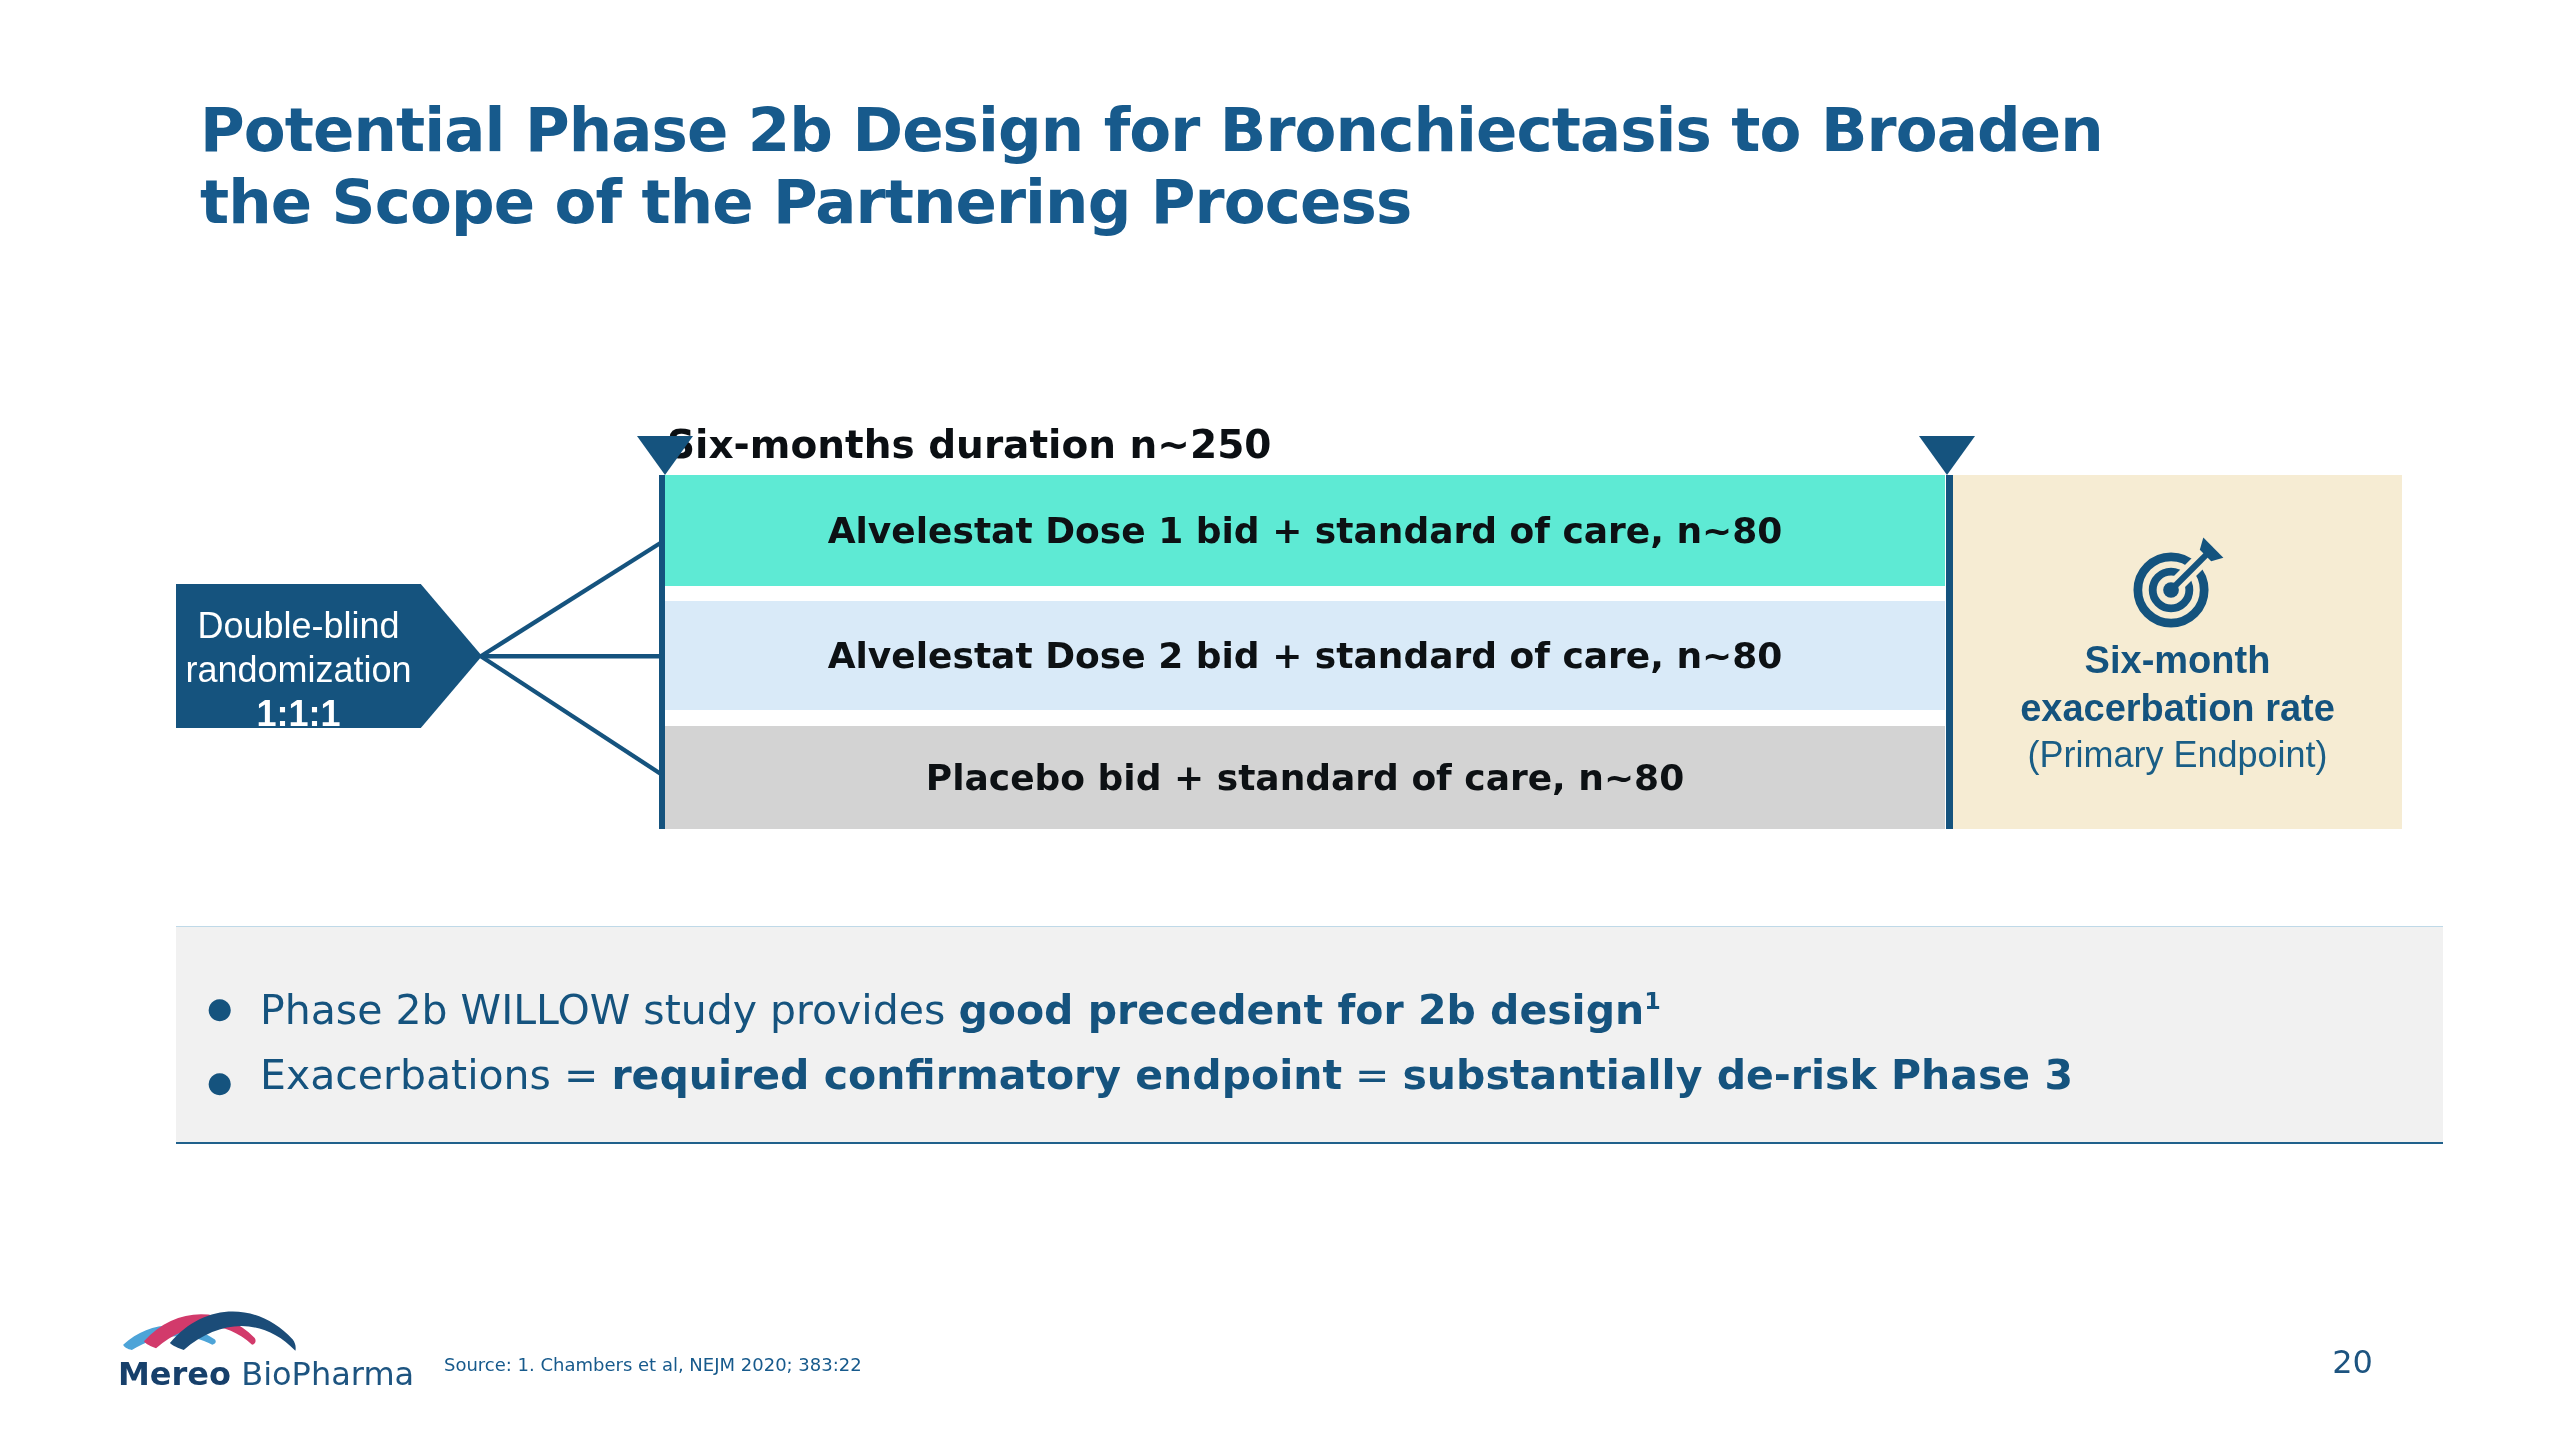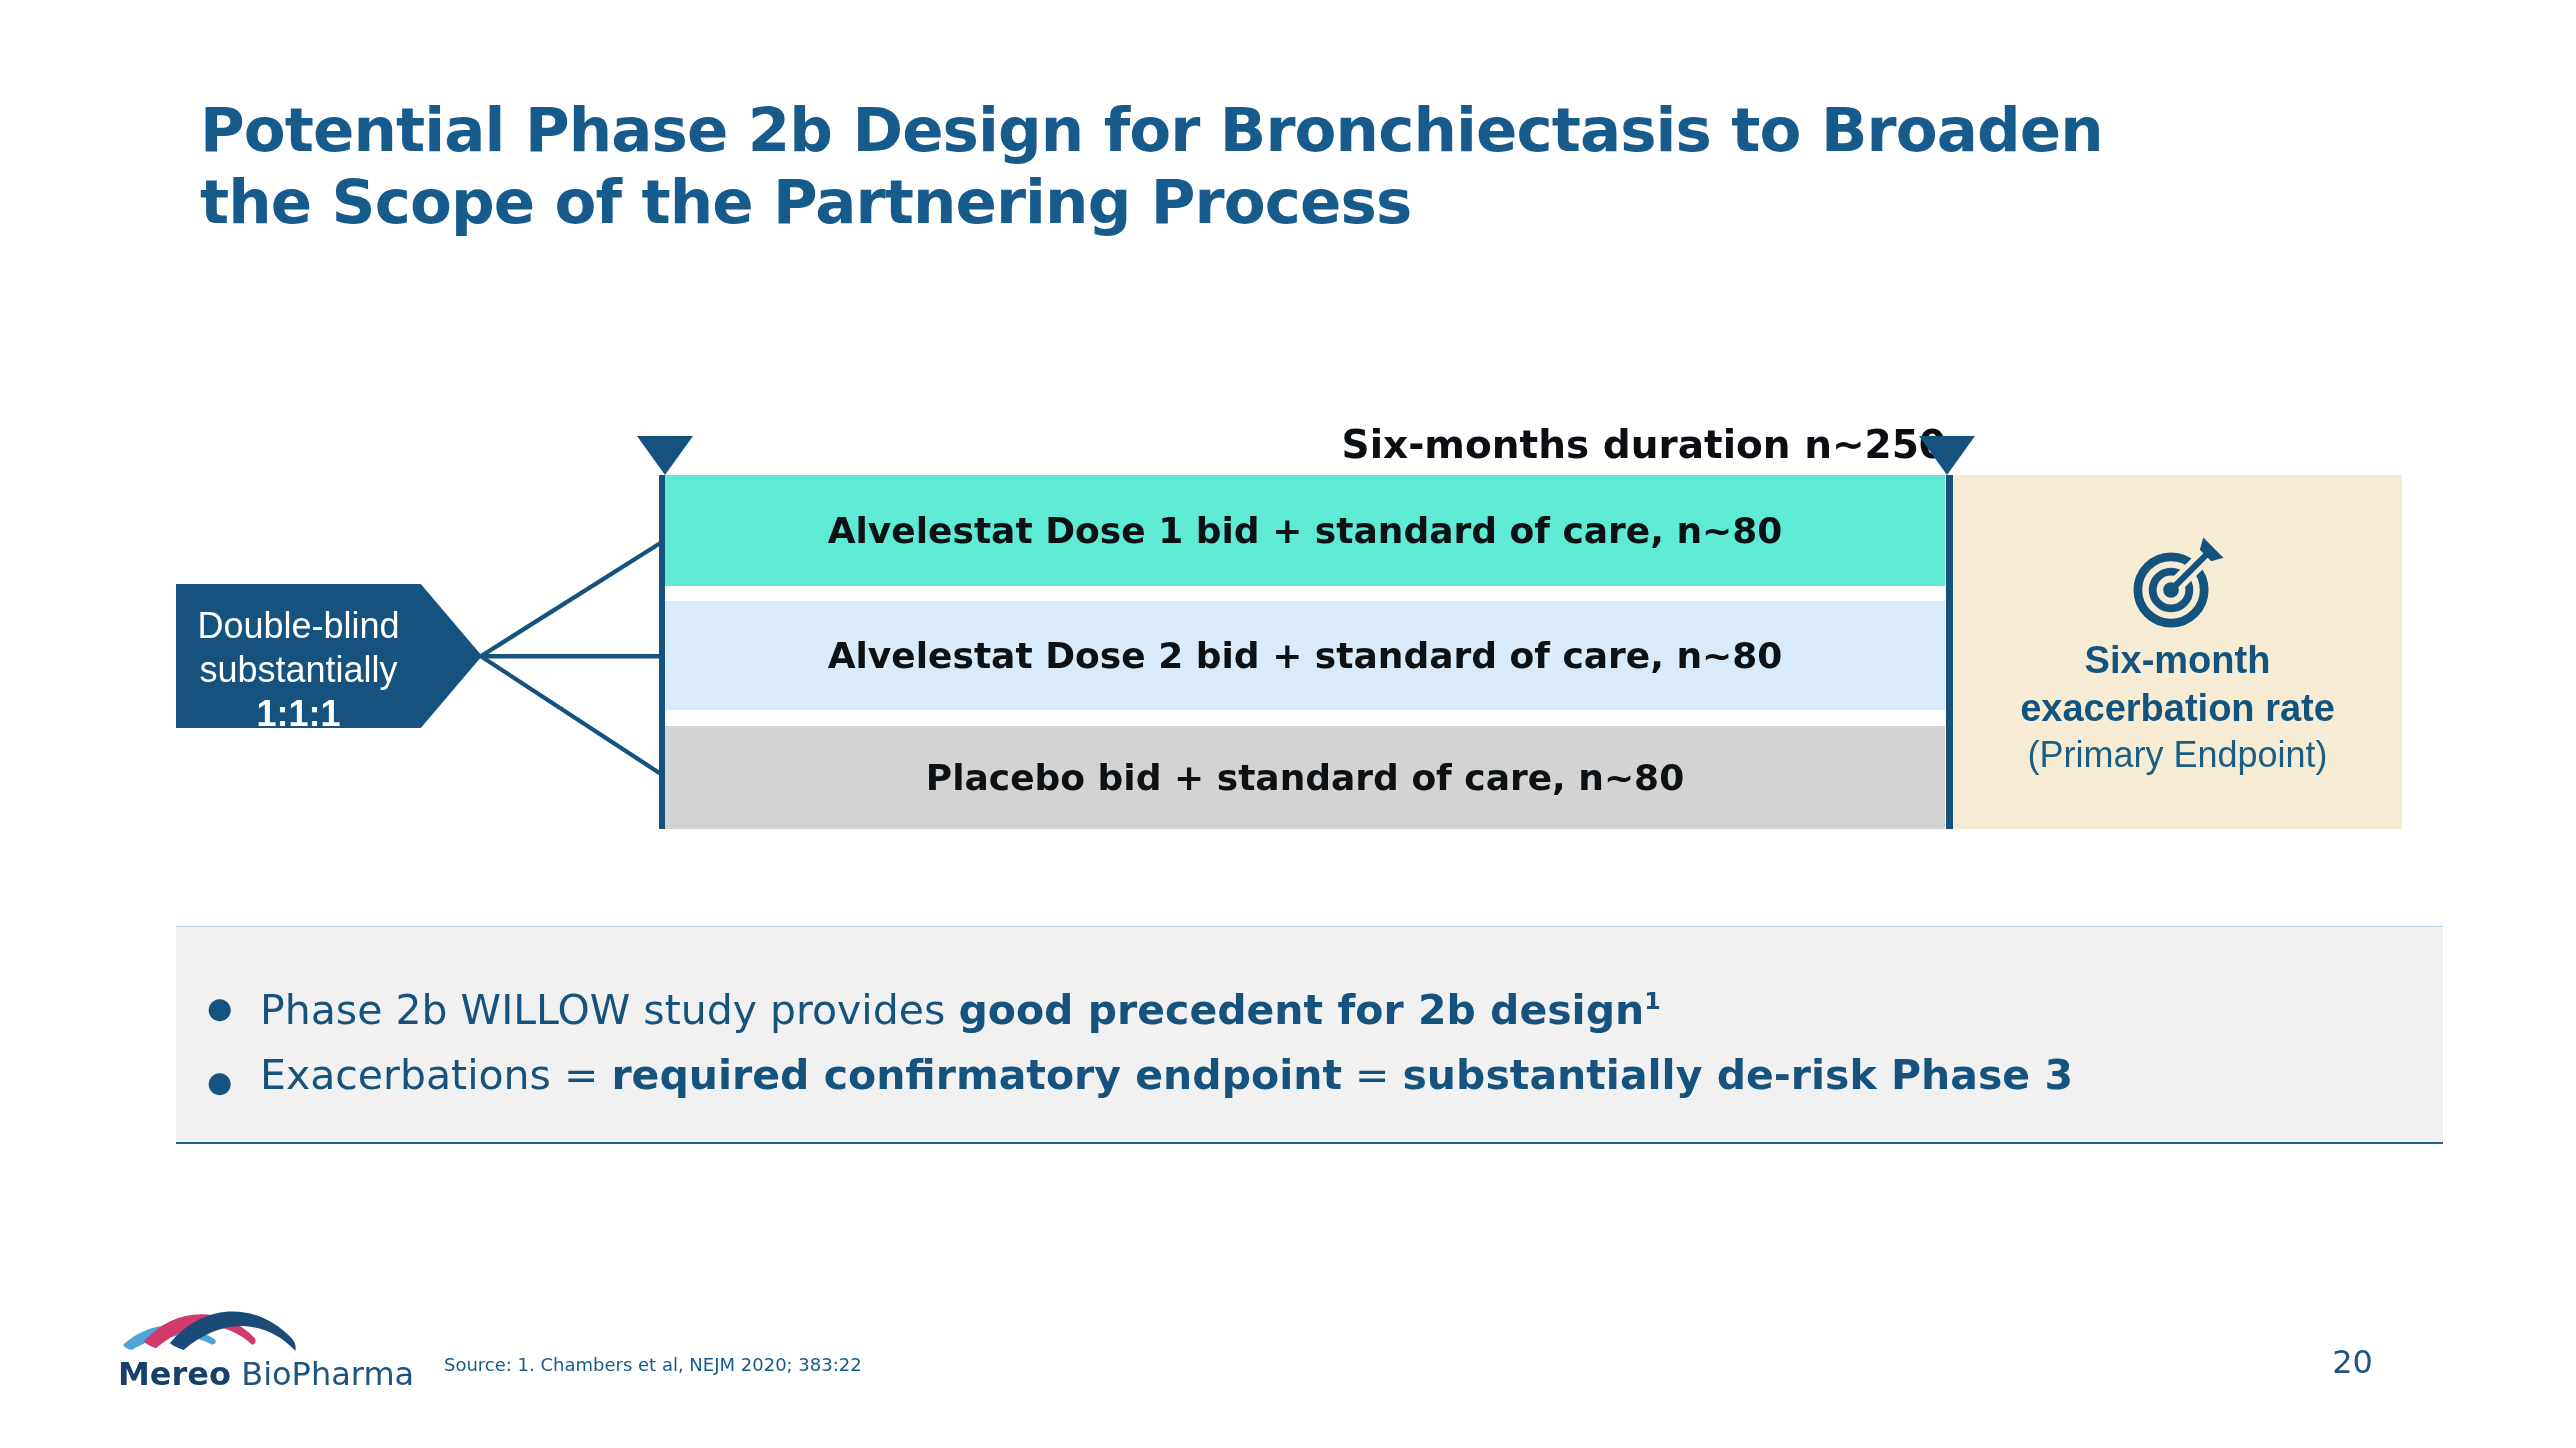--- a/index.html
+++ b/index.html
@@ -4,21 +4,21 @@
 <style>
   html,body{margin:0;padding:0;background:#ffffff;}
   .slide{position:relative;width:2576px;height:1449px;background:#ffffff;overflow:hidden;
          font-family:"DejaVu Sans",sans-serif;}
 
   
   .title{position:absolute;left:200px;top:94px;width:2198px;color:#175A8C;
          font-weight:bold;font-size:61px;line-height:72px;letter-spacing:-0.9px;}
 
   
-  .duration{position:absolute;left:667px;top:422px;width:1279px;text-align:right;
+  .duration{position:absolute;left:667px;top:422px;width:1279px;text-align:left;
             color:#0B0F13;font-weight:bold;font-size:39px;}
   .tri{position:absolute;top:436px;width:0;height:0;
        border-left:28px solid transparent;border-right:28px solid transparent;
        border-top:39px solid #15537E;}
   .tri.left{left:637px;} .tri.right{left:1919px;}
 
   
   .connectors{position:absolute;left:0;top:0;width:2576px;height:1449px;z-index:1;}
 
   
@@ -79,21 +79,21 @@
   <div class="tri right"></div>
 
   <svg class="connectors" viewBox="0 0 3000 1687" xmlns="http://www.w3.org/2000/svg">
     <line x1="560" y1="764" x2="771" y2="631" stroke="#15537E" stroke-width="5"></line>
     <line x1="560" y1="764" x2="771" y2="764" stroke="#15537E" stroke-width="5"></line>
     <line x1="560" y1="764" x2="771" y2="902" stroke="#15537E" stroke-width="5"></line>
   </svg>
 
   <div class="callout">
     <div class="cl">Double-blind</div>
-    <div class="cl">substantially</div>
+    <div class="cl">randomization</div>
     <div class="cl ratio">1:1:1</div>
   </div>
 
   <div class="edge l"></div>
   <div class="edge r"></div>
   <div class="arm arm1">
     <span>Alvelestat Dose 1 bid + standard of care, n~80</span>
   </div>
   <div class="arm arm2">
     <span>Alvelestat Dose 2 bid + standard of care, n~80</span>

